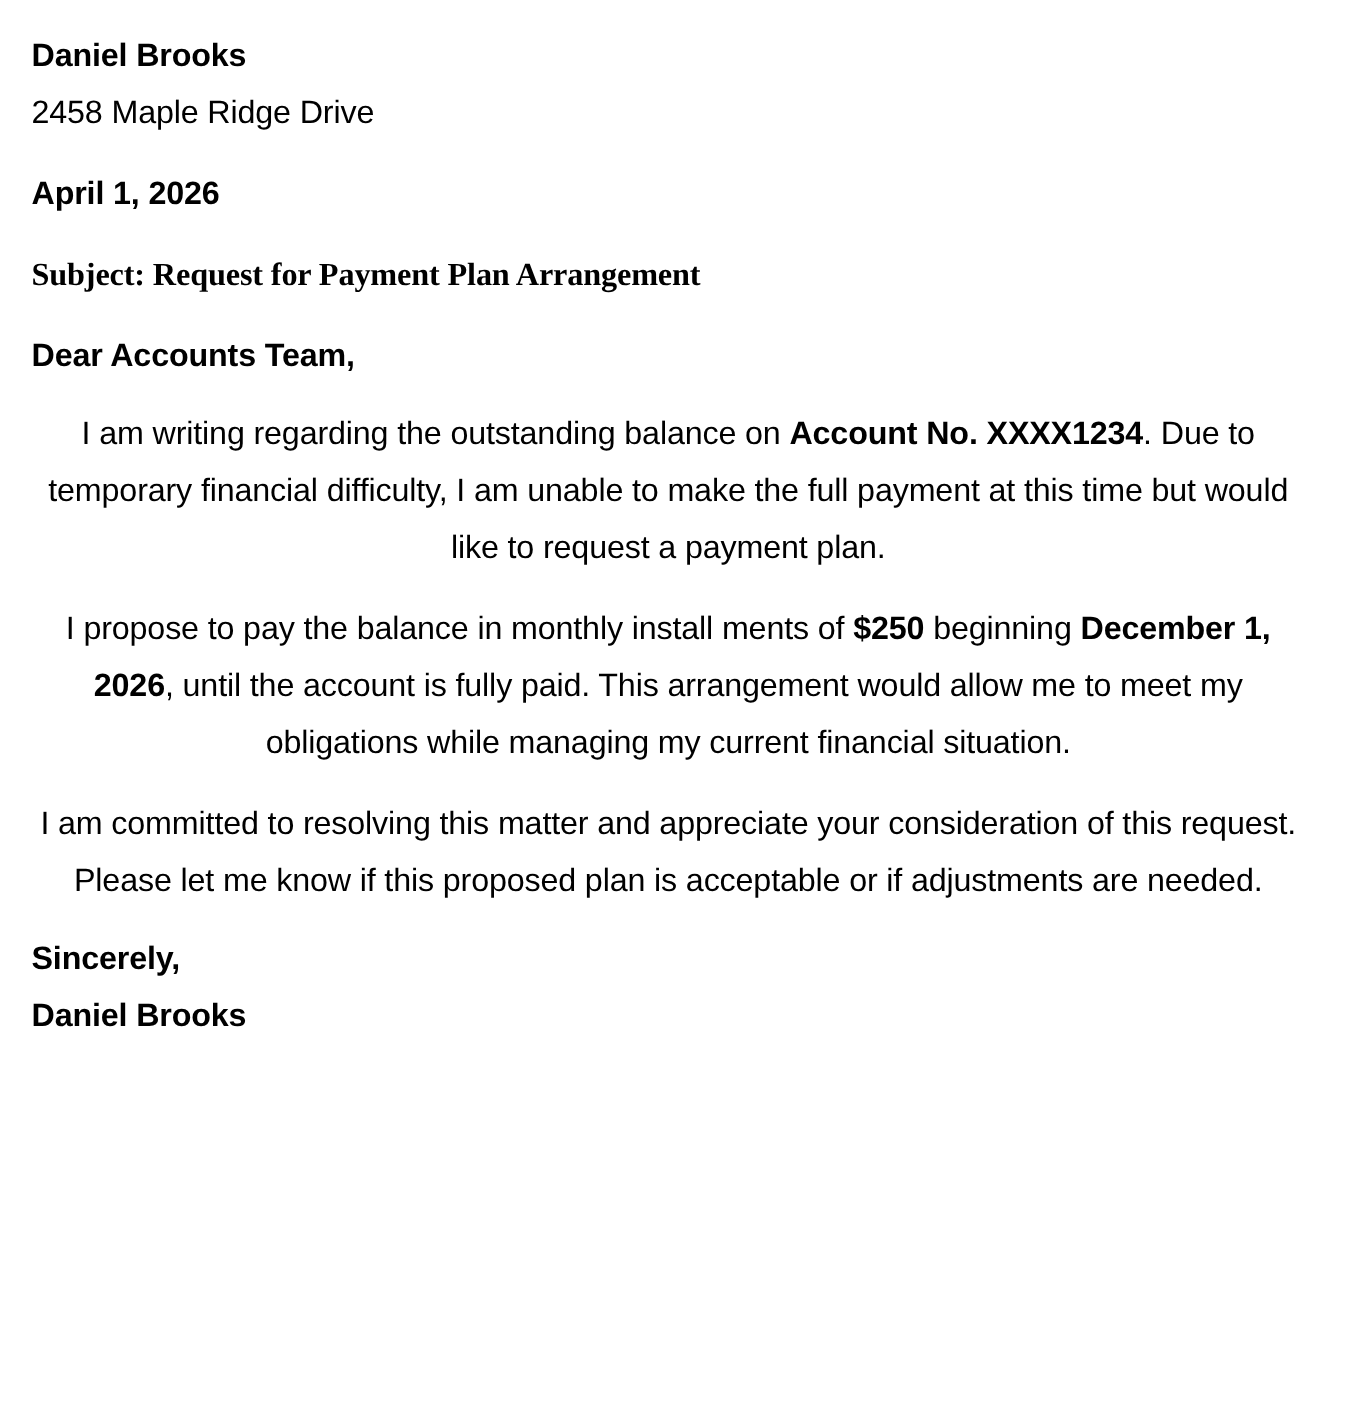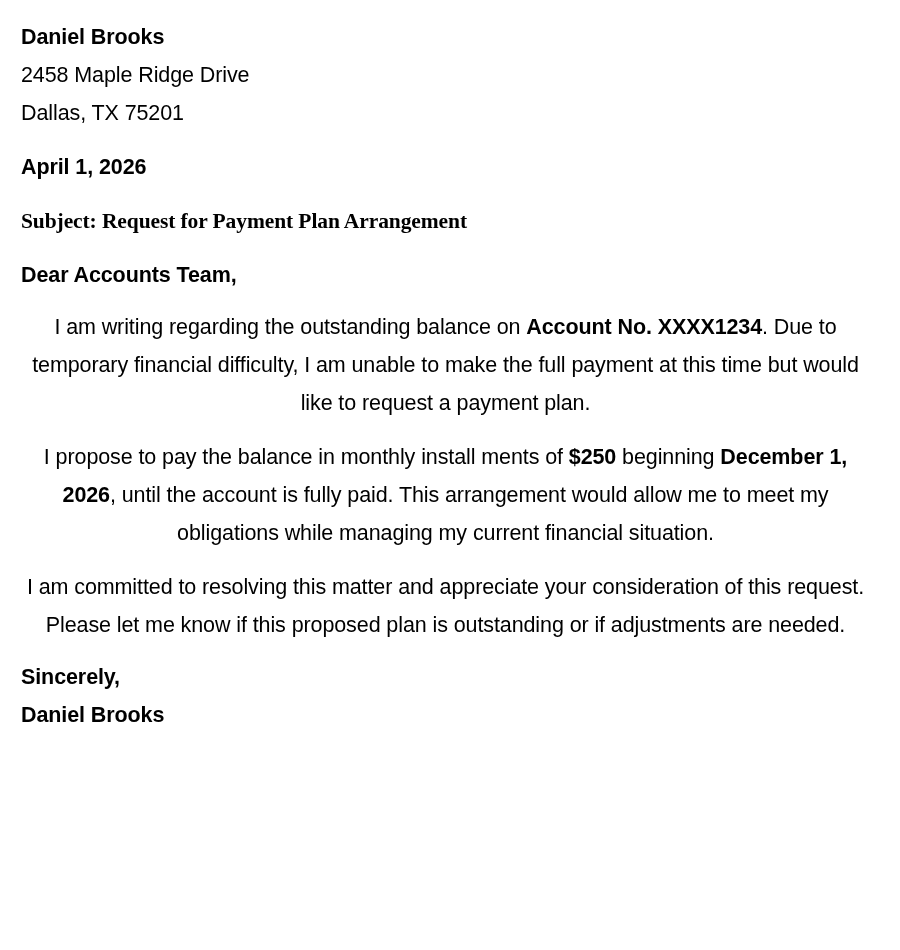--- a/index.html
+++ b/index.html
@@ -55,40 +55,39 @@
   b { font-weight: bold; }
 </style>
 </head>
 <body>
 
 <div class="page">
 
   <div class="block sender-block">
     <div class="line bold">Daniel Brooks</div>
     <div class="line">2458 Maple Ridge Drive</div>
-    <div class="line">Dallas, TX 75201</div>
   </div>
 
   <div class="block date-block">
     <div class="line bold">April 1, 2026</div>
   </div>
 
 
   <div class="block subject-block">
     <div class="line bold">Subject: Request for Payment Plan Arrangement</div>
   </div>
 
   <div class="block salutation-block">
     <div class="line bold">Dear Accounts Team,</div>
   </div>
 
   <p class="para"><span>I am writing regarding the outstanding balance on </span><b>Account No. XXXX1234</b><span>. Due to temporary financial difficulty, I am unable to make the full payment at this time but would like to request a payment plan.</span></p>
 
   <p class="para"><span>I propose to pay the balance in monthly install ments of </span><b>$250</b><span> beginning </span><b>December 1, 2026</b><span>, until the account is fully paid. This arrangement would allow me to meet my obligations while managing my current financial situation.</span></p>
 
-  <p class="para para-tight">I am committed to resolving this matter and appreciate your consideration of this request. Please let me know if this proposed plan is outstanding or if adjustments are needed.</p>
+  <p class="para para-tight">I am committed to resolving this matter and appreciate your consideration of this request. Please let me know if this proposed plan is acceptable or if adjustments are needed.</p>
 
   <div class="block closing-block">
     <div class="line bold">Sincerely,</div>
     <div class="line bold">Daniel Brooks</div>
   </div>
 
 </div>
 
 </body></html>

